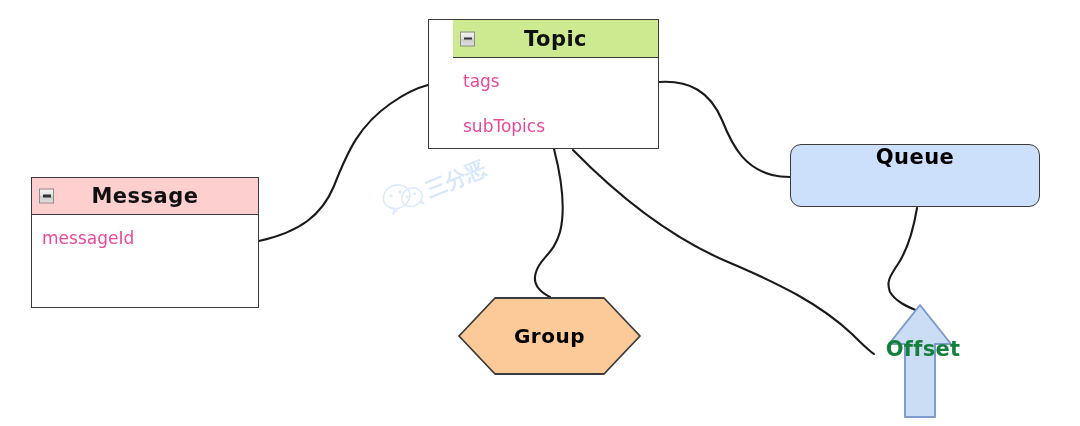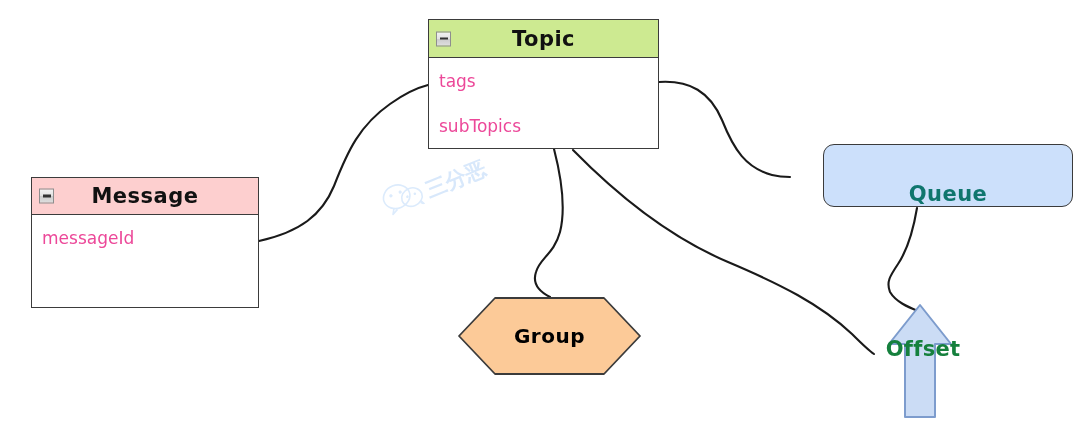--- a/index.html
+++ b/index.html
@@ -76,20 +76,21 @@
     color: #ec4899;
   }
   .uml-row + .uml-row { }
 
   
   #topic-box {
     left: 428px;
     top: 19px;
     width: 231px;
     height: 130px;
+    padding-left: 24px;
   }
   #topic-box .uml-header {
     height: 38px;
     background: #cdea91;
     font-size: 21px;
   }
   #topic-box .uml-row {
     height: 45px;
     font-size: 17px;
   }
@@ -117,27 +118,26 @@
     position: absolute;
     left: 790px;
     top: 144px;
     width: 250px;
     height: 63px;
     box-sizing: border-box;
     background: #cce0fb;
     border: 1.6px solid #3b3b3b;
     border-radius: 11px;
     display: flex;
-    align-items: flex-end;
+    align-items: flex-start;
     justify-content: center;
     font-size: 21px;
     font-weight: bold;
     letter-spacing: .5px;
-    color: #0f766e;
-    margin-left: 33px;
+    color: #000000;
   }
 
   
   #group-shape {
     position: absolute;
     left: 457px;
     top: 296px;
     width: 185px;
     height: 80px;
   }

